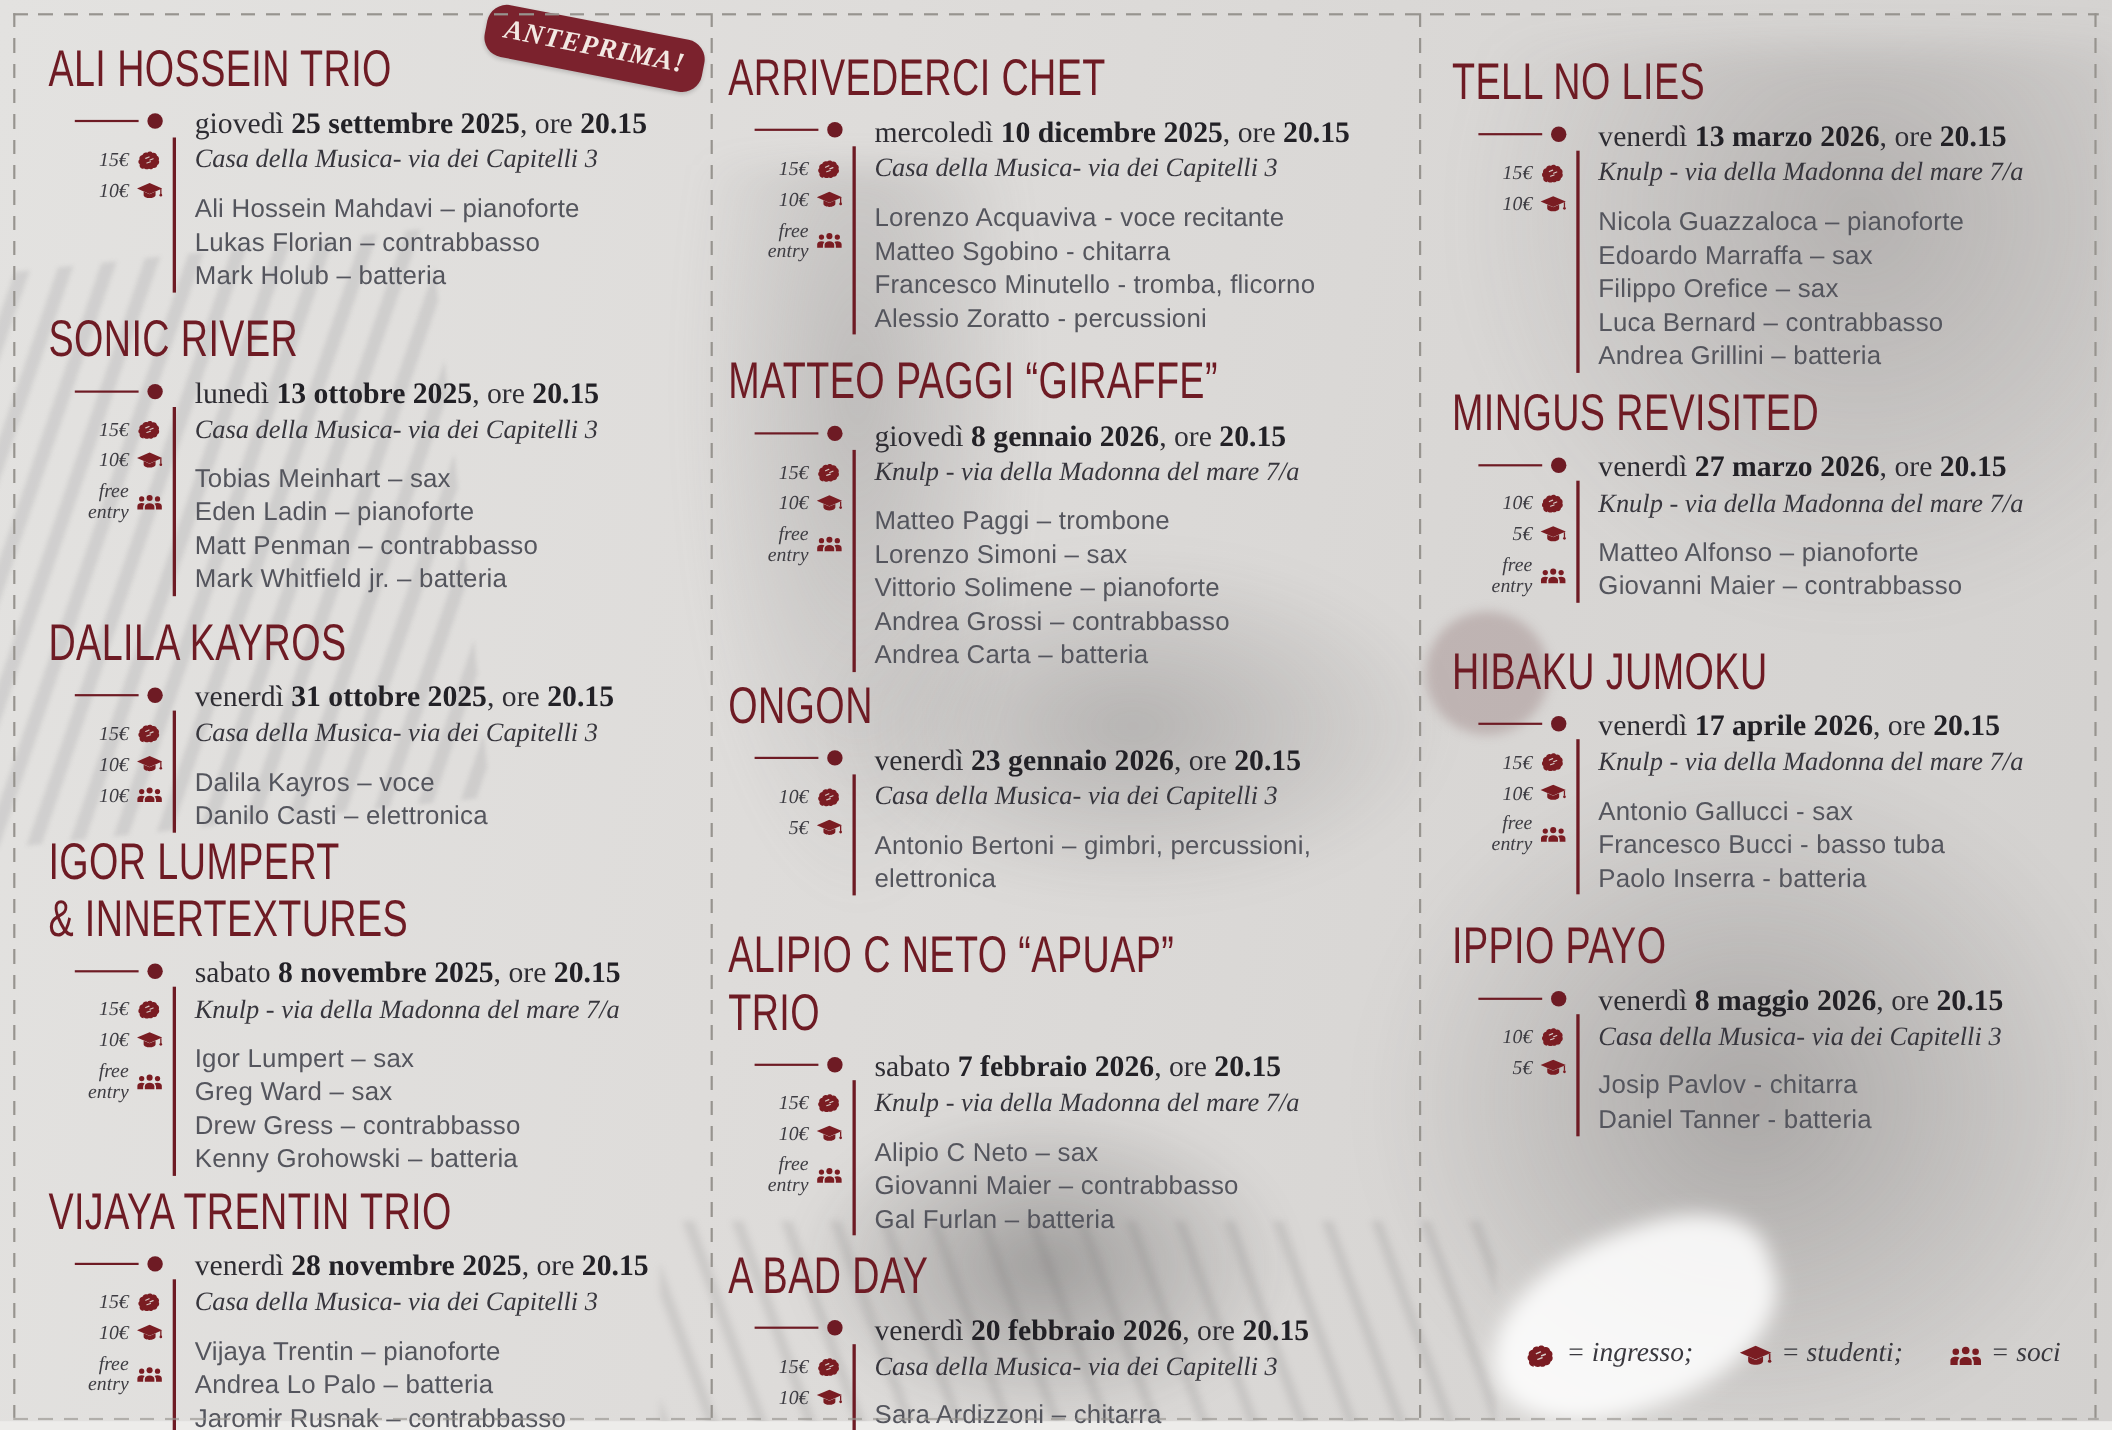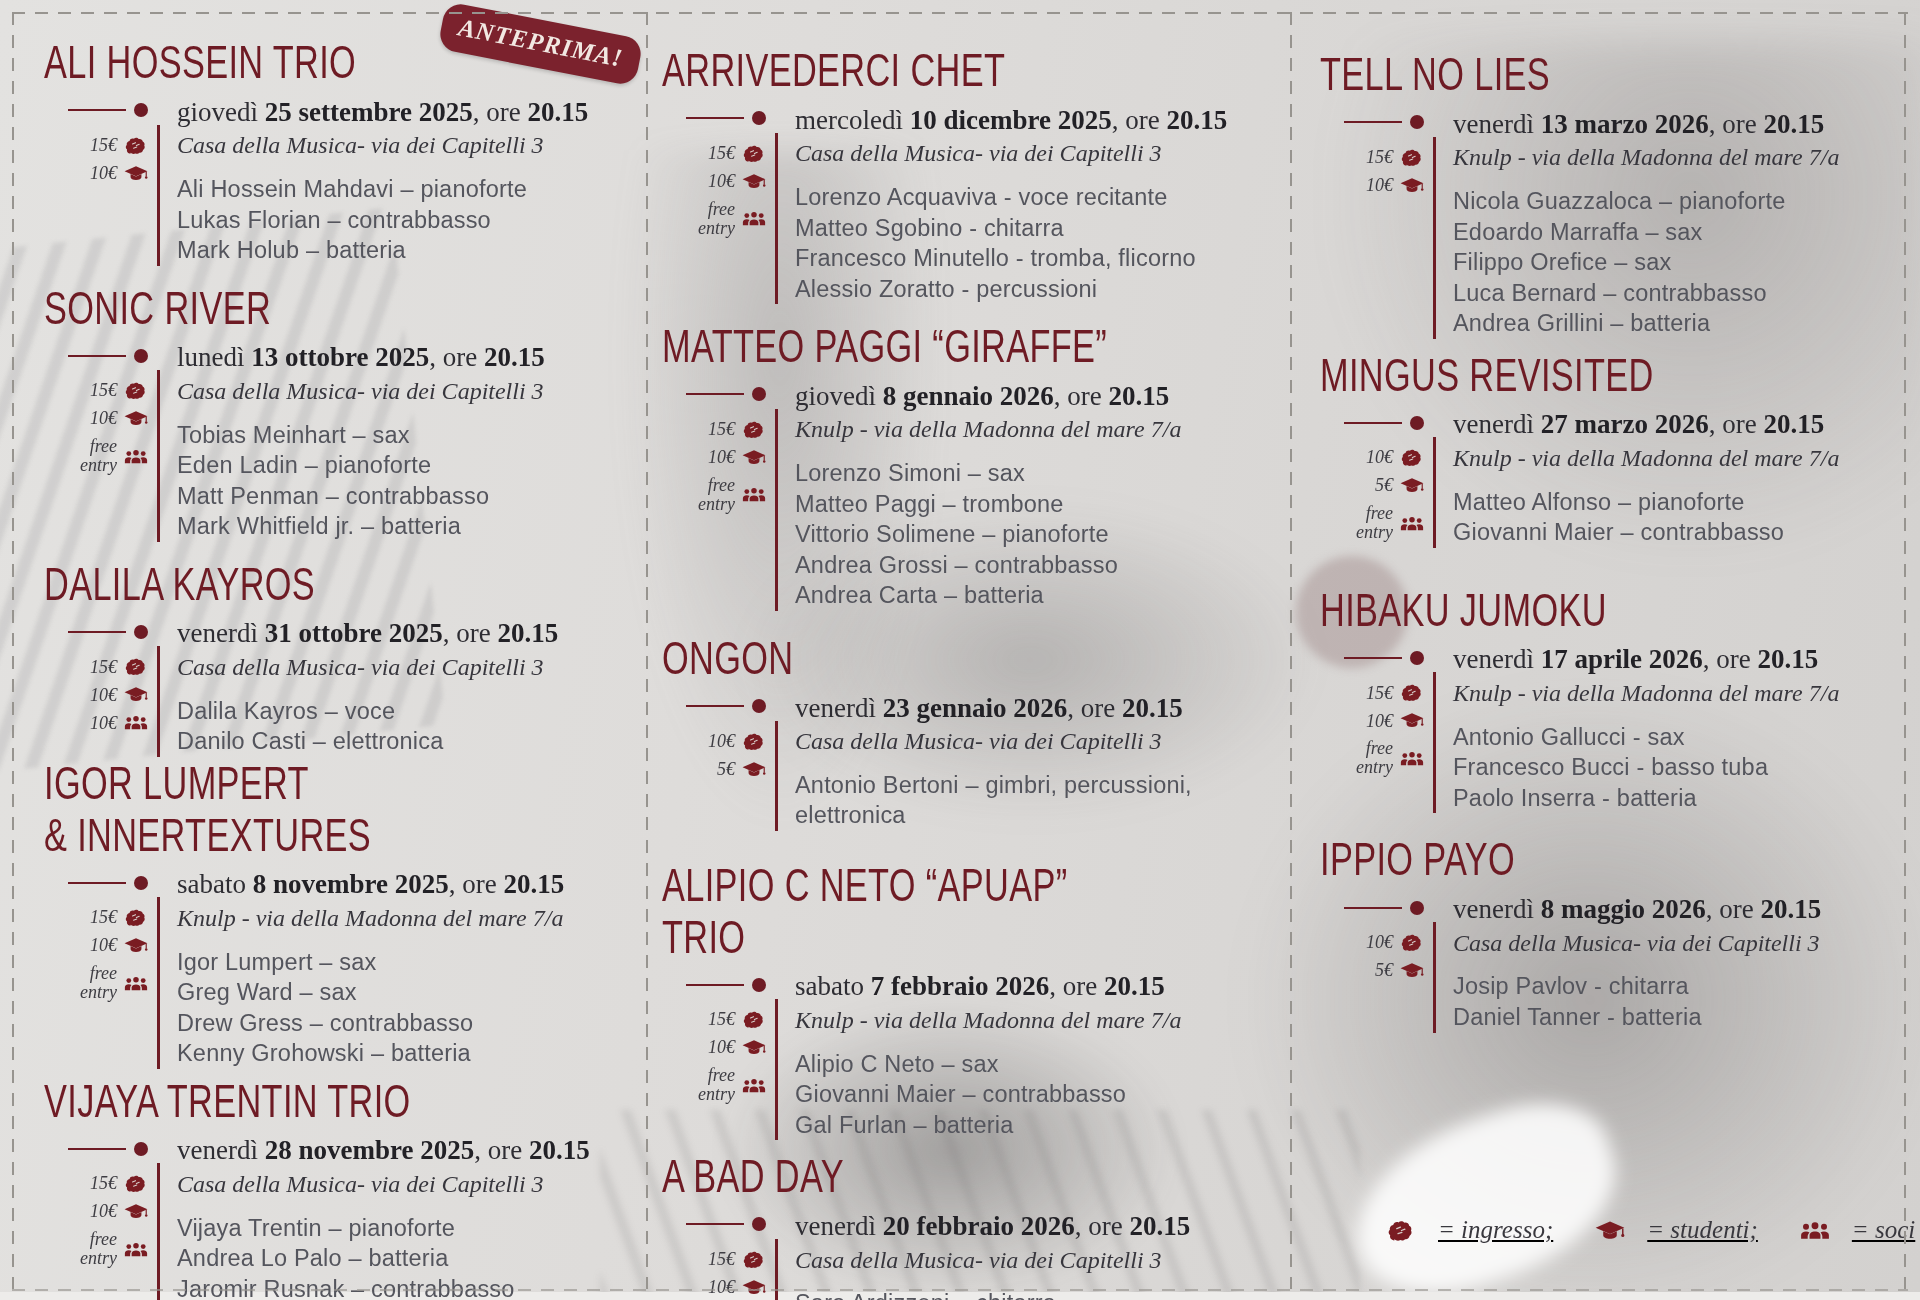--- a/index.html
+++ b/index.html
@@ -53,21 +53,21 @@
 
   
   .event{position:relative;}
   #col-0 .event:nth-child(1){margin-top:36px;}
   #col-0 .event:nth-child(2){margin-top:16px;}
   #col-0 .event:nth-child(3){margin-top:16px;}
   #col-0 .event:nth-child(4){}
   #col-0 .event:nth-child(5){margin-top:6px;}
   #col-1 .event:nth-child(1){margin-top:44px;}
   #col-1 .event:nth-child(2){margin-top:16px;}
-  #col-1 .event:nth-child(3){margin-top:21px;}
+  #col-1 .event:nth-child(3){margin-top:4px;}
   #col-1 .event:nth-child(4){margin-top:28px;}
   #col-1 .event:nth-child(5){margin-top:10px;}
   #col-2 .event:nth-child(1){margin-top:48px;}
   #col-2 .event:nth-child(2){margin-top:10px;}
   #col-2 .event:nth-child(3){margin-top:36px;}
   #col-2 .event:nth-child(4){margin-top:20px;}
 
   .title{margin:0 0 6px 2px;font-size:47px;font-weight:400;color:#6e1b24;
     letter-spacing:.5px;line-height:1.1;white-space:pre-line;
     transform:scaleX(.73);transform-origin:0 50%;}
@@ -91,21 +91,21 @@
   .date{margin:0;font-family:"Liberation Serif",serif;font-size:27px;color:#2e2d33;line-height:1.32;}
   .date strong{font-weight:700;color:#222126;}
   .venue{margin:0;font-family:"Liberation Serif",serif;font-style:italic;
     font-size:24px;color:#37363d;line-height:1.32;}
   .musicians{margin-top:12px;}
   .musician{font-size:23.5px;color:#54555d;line-height:1.3;letter-spacing:.2px;}
 
   
   .legend{position:absolute;left:1386px;top:1216px;z-index:2;display:flex;
     align-items:center;gap:42px;}
-  .legend-item{display:flex;align-items:center;gap:22px;text-decoration:underline;}
+  .legend-item{display:flex;align-items:flex-end;gap:8px;}
   .legend .picon{width:30px;height:23px;}
   .legend-label{font-family:"Liberation Serif",serif;font-style:italic;
     font-size:25px;color:#39383e;white-space:nowrap;}
 </style>
 </head>
 <body>
 
 <svg width="0" height="0" style="position:absolute" aria-hidden="true">
   <symbol id="ingresso-icon" viewBox="0 0 24 20">
     <path d="M6.2 18.6c-2.6-.2-4.3-2.3-3.6-4.5C.9 12.9.8 10.6 2.3 9.4c-.5-2 .8-3.9 2.9-4.2C5.9 3 8 2.2 9.8 3c1.3-1.5 3.9-1.4 5 .2 2-.6 4 .6 4.3 2.6 1.7.7 2.4 2.7 1.6 4.3 1 1.6.4 3.7-1.3 4.6-.2 1.9-2 3.2-3.9 2.8-.9 1.2-2.8 1.6-4.1.8-1.6.9-3.8.6-5.2-.7z"></path>
@@ -409,22 +409,22 @@
               <svg class="picon" viewBox="0 0 27 17">
                 <use href="#soci-icon"></use>
               </svg>
             </div>
           </div>
           <div class="vline"></div>
           <div class="content">
             <p class="date"><span>giovedì </span><strong>8 gennaio 2026</strong><span>, ore </span><strong>20.15</strong></p>
             <p class="venue">Knulp - via della Madonna del mare 7/a</p>
             <div class="musicians">
+              <div class="musician">Matteo Paggi – trombone</div>
               <div class="musician">Lorenzo Simoni – sax</div>
-              <div class="musician">Matteo Paggi – trombone</div>
               <div class="musician">Vittorio Solimene – pianoforte</div>
               <div class="musician">Andrea Grossi – contrabbasso</div>
               <div class="musician">Andrea Carta – batteria</div>
             </div>
           </div>
         </div>
       </article>
       <article class="event">
         <h2 class="title">ONGON</h2>
         <div class="body">

